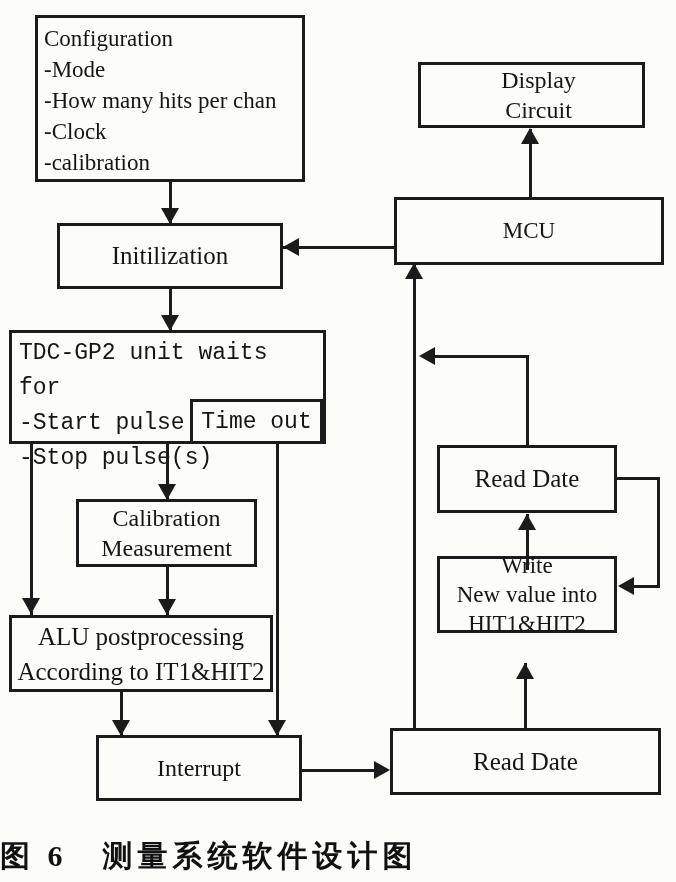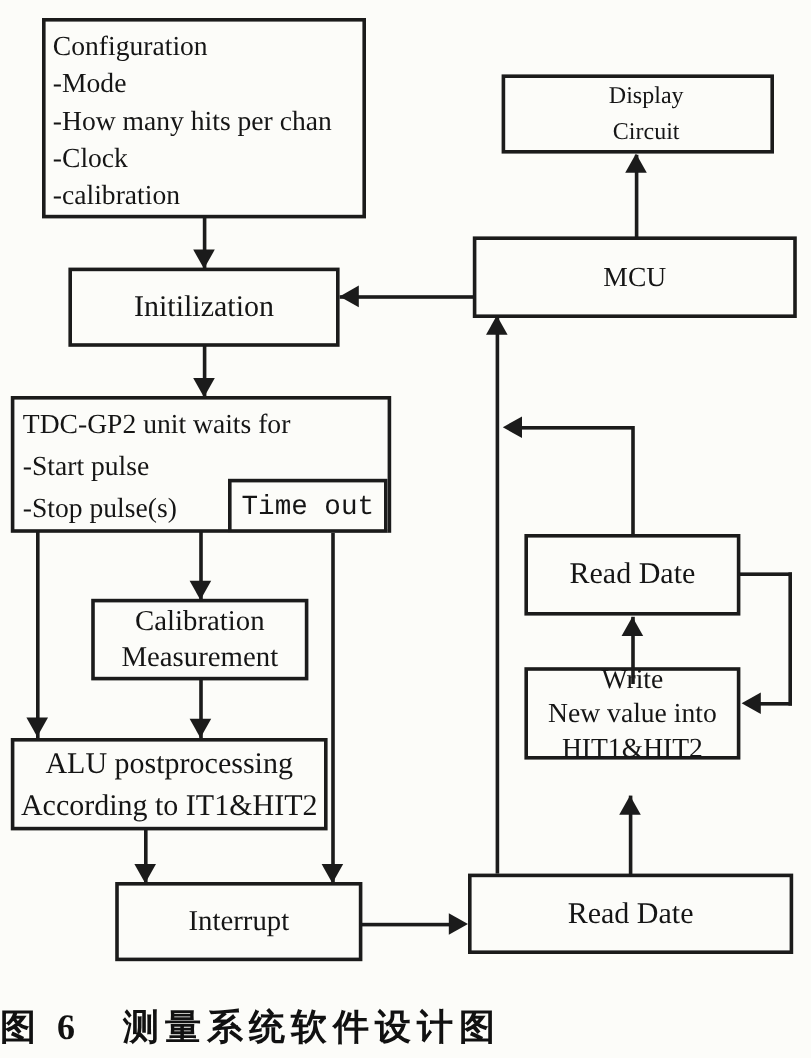--- a/index.html
+++ b/index.html
@@ -28,24 +28,24 @@
   }
   .ln{position:absolute;background:var(--ink);}
   .ah{position:absolute;width:0;height:0;border-style:solid;}
   .ah-down{border-left:9px solid transparent;border-right:9px solid transparent;border-top:16px solid var(--ink);border-bottom:0;}
   .ah-up{border-left:9px solid transparent;border-right:9px solid transparent;border-bottom:16px solid var(--ink);border-top:0;}
   .ah-left{border-top:9px solid transparent;border-bottom:9px solid transparent;border-right:16px solid var(--ink);border-left:0;}
   .ah-right{border-top:9px solid transparent;border-bottom:9px solid transparent;border-left:16px solid var(--ink);border-right:0;}
 
   
   #n-config{left:35px;top:15px;width:270px;height:167px;font-size:23px;line-height:31px;padding:5px 5px 0 6px;}
-  #n-display{left:418px;top:62px;width:227px;height:66px;font-size:20px;line-height:30px;padding-left:14px;}
+  #n-display{left:418px;top:62px;width:227px;height:66px;font-size:24px;line-height:30px;padding-left:14px;}
   #n-mcu{left:394px;top:197px;width:270px;height:68px;font-size:23px;}
   #n-init{left:57px;top:223px;width:226px;height:66px;font-size:25px;}
-  #n-tdc{left:9px;top:330px;width:317px;height:114px;font-size:23px;line-height:35px;padding:3px 4px 0 7px;}
+  #n-tdc{left:9px;top:330px;width:317px;height:114px;font-size:23px;line-height:35px;padding:3px 4px 0 7px;font-family:Liberation Mono, monospace;}
   #n-timeout{left:190px;top:399px;width:133px;height:45px;font-size:23px;z-index:2;font-family:Liberation Mono, monospace;}
   #n-calib{left:76px;top:499px;width:181px;height:68px;font-size:24px;line-height:30px;}
   #n-alu{left:9px;top:615px;width:264px;height:77px;font-size:25px;line-height:35px;}
   #n-interrupt{left:96px;top:735px;width:206px;height:66px;font-size:24px;}
   #n-rdtop{left:437px;top:445px;width:180px;height:68px;font-size:25px;}
   #n-write{left:437px;top:556px;width:180px;height:77px;font-size:23px;line-height:29px;}
   #n-rdbottom{left:390px;top:728px;width:271px;height:67px;font-size:25px;}
 
   
   #e-cfg-init-l{left:169px;top:180px;width:3px;height:44px;}

